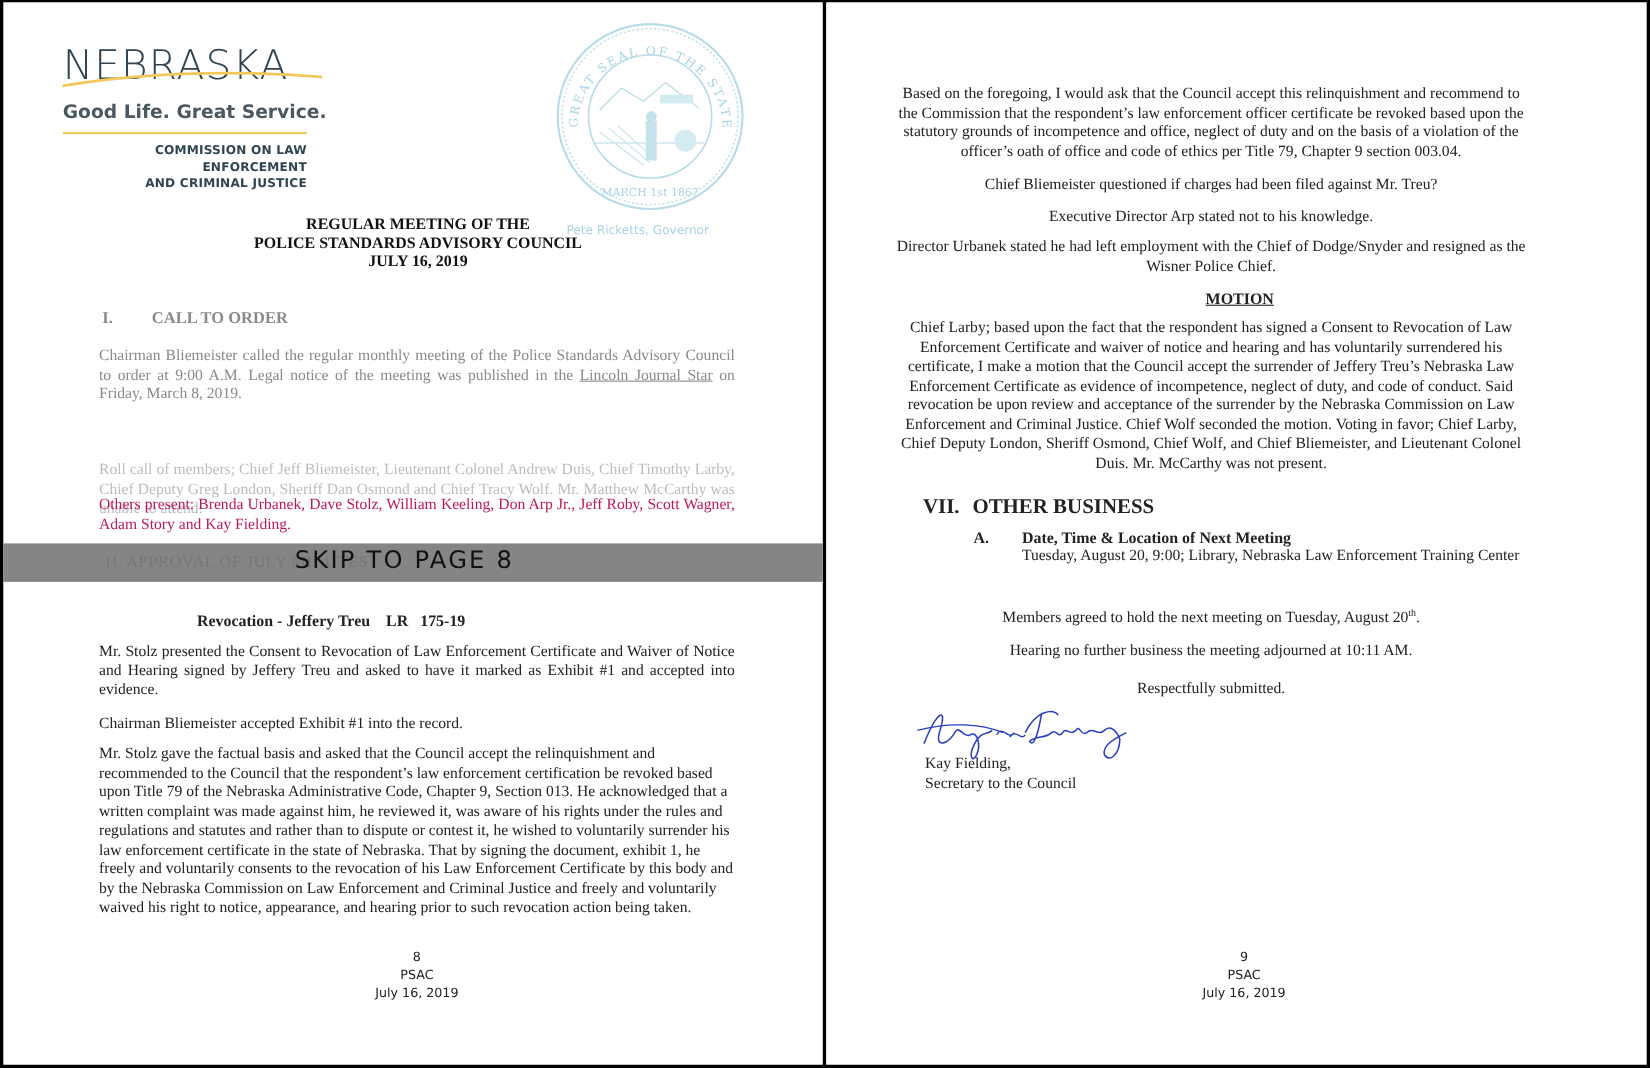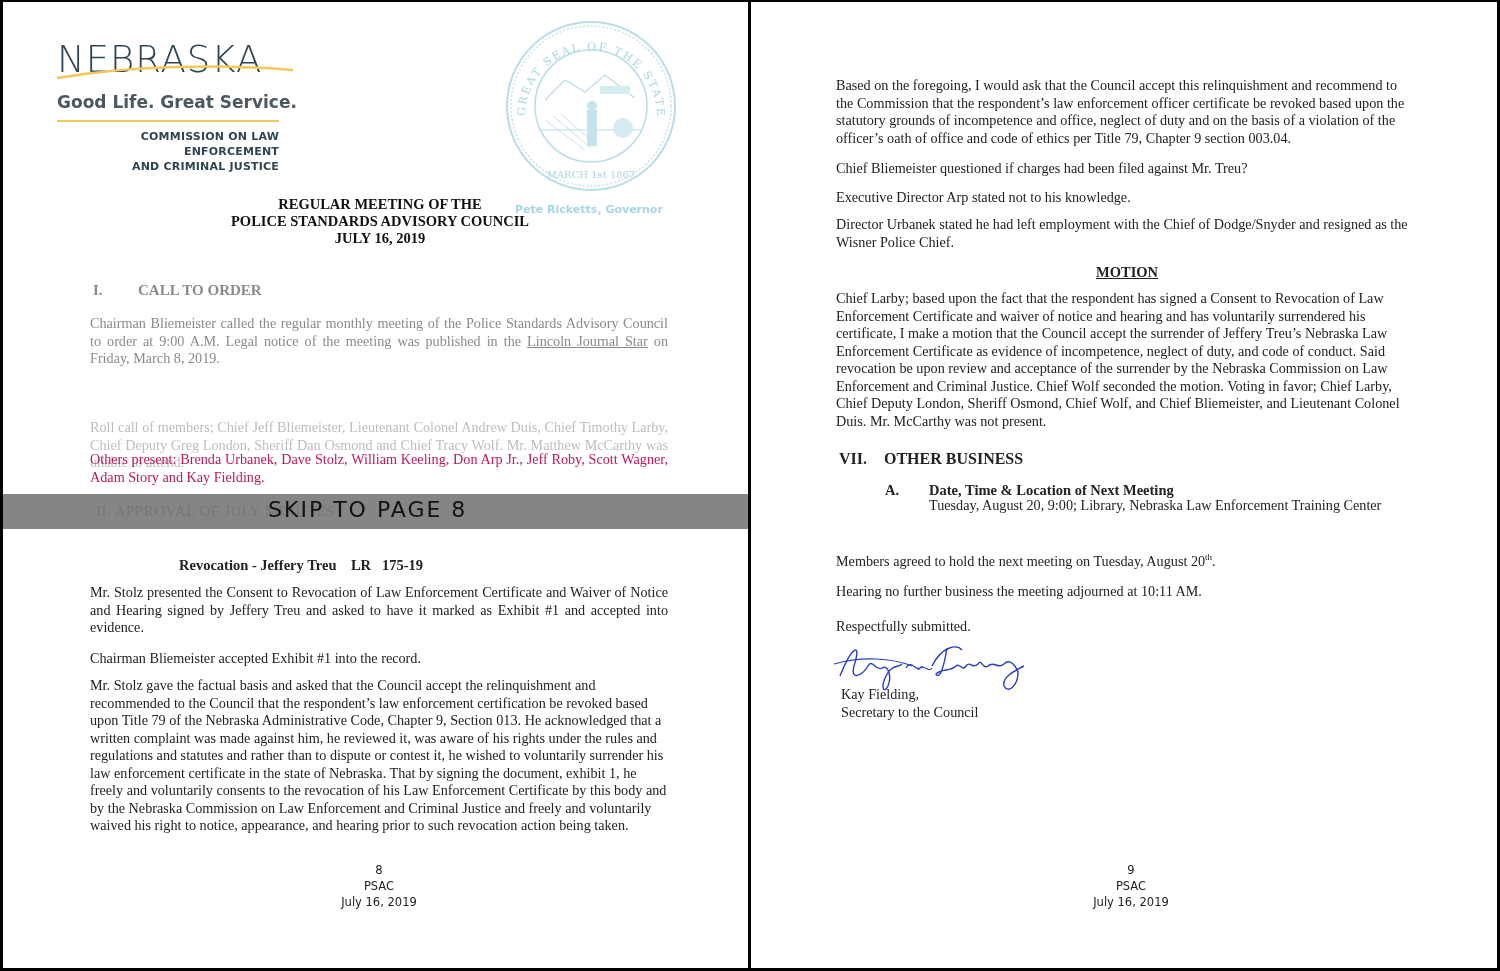--- a/index.html
+++ b/index.html
@@ -11,34 +11,34 @@
 
   
   .logo-word { position: absolute; left: 57px; top: 38px; font-family: "DejaVu Sans", sans-serif; font-size: 37px; letter-spacing: 1px; color: #2f4652; font-weight: 300; }
   .logo-swoosh { position: absolute; left: 55px; top: 52px; width: 240px; height: 30px; }
   .logo-tagline { position: absolute; left: 57px; top: 92px; font-family: "DejaVu Sans", sans-serif; font-size: 17px; color: #4a5860; font-weight: 700; }
   .logo-rule { position: absolute; left: 57px; top: 120px; width: 222px; height: 2px; background: #f3c75a; }
   .logo-commission { position: absolute; left: 57px; top: 129px; width: 222px; text-align: right; font-family: "DejaVu Sans", sans-serif; font-weight: bold; font-size: 11px; color: #2f4652; line-height: 15px; letter-spacing: 0.2px; }
 
   
   .seal { position: absolute; left: 505px; top: 20px; width: 172px; height: 172px; }
-  .governor { position: absolute; left: 515px; top: 203px; font-family: "DejaVu Sans", sans-serif; font-weight: bold; font-size: 11px; color: #a8d4e3; }
+  .governor { position: absolute; left: 515px; top: 203px; font-family: "DejaVu Sans", sans-serif; font-weight: normal; font-size: 11px; color: #a8d4e3; }
 
   .title-block { position: absolute; left: 180px; top: 196px; width: 400px; text-align: center; font-weight: bold; font-size: 14.5px; line-height: 17px; color: #111; }
 
   .faded { color: #8a8a8a; }
   .faded2 { color: #bdbdbd; margin-top: 36px; }
   .faded3 { color: #be185d; }
 
   .section-head { position: absolute; font-weight: bold; font-size: 15px; }
   .section-head .num { display: inline-block; width: 45px; }
 
   .para { position: absolute; font-size: 14.2px; line-height: 17.5px; text-align: justify; }
   .para-left { left: 90px; width: 578px; }
-  .para-right { left: 836px; width: 580px; text-align: left; }
+  .para-right { left: 811px; width: 580px; text-align: center; }
 
   .u { text-decoration: underline; }
 
   .skip-banner { position: absolute; left: 3px; top: 494px; width: 745px; height: 35px; background: #858585; }
   .skip-ghost { position: absolute; left: 93px; top: 9px; font-size: 15px; color: #777; font-weight: normal; letter-spacing: 0.5px; }
   .skip-text { position: absolute; left: 265px; top: 3px; font-family: "DejaVu Sans", sans-serif; font-size: 22px; font-weight: 500; letter-spacing: 2px; color: #111; }
 
   .subhead { position: absolute; font-weight: bold; font-size: 14.5px; }
 
   .footer { position: absolute; width: 160px; text-align: center; font-family: "DejaVu Sans", sans-serif; font-size: 11.5px; line-height: 16px; color: #222; }
@@ -123,21 +123,21 @@
 
 <div>
   <div class="para para-right" style="top:77px;">Based on the foregoing, I would ask that the Council accept this relinquishment and recommend to the Commission that the respondent’s law enforcement officer certificate be revoked based upon the statutory grounds of incompetence and office, neglect of duty and on the basis of a violation of the officer’s oath of office and code of ethics per Title 79, Chapter 9 section 003.04.</div>
   <div class="para para-right" style="top:160px;">Chief Bliemeister questioned if charges had been filed against Mr. Treu?</div>
   <div class="para para-right" style="top:189px;">Executive Director Arp stated not to his knowledge.</div>
   <div class="para para-right" style="top:216px;">Director Urbanek stated he had left employment with the Chief of Dodge/Snyder and resigned as the Wisner Police Chief.</div>
 
   <div class="subhead u" style="left:1096px; top:264px;">MOTION</div>
   <div class="para para-right" style="top:290px;">Chief Larby; based upon the fact that the respondent has signed a Consent to Revocation of Law Enforcement Certificate and waiver of notice and hearing and has voluntarily surrendered his certificate, I make a motion that the Council accept the surrender of Jeffery Treu’s Nebraska Law Enforcement Certificate as evidence of incompetence, neglect of duty, and code of conduct. Said revocation be upon review and acceptance of the surrender by the Nebraska Commission on Law Enforcement and Criminal Justice.  Chief Wolf seconded the motion.  Voting in favor; Chief Larby, Chief Deputy London, Sheriff Osmond, Chief Wolf, and Chief Bliemeister, and Lieutenant Colonel Duis.  Mr. McCarthy was not present.</div>
 
-  <div class="section-head" style="left:839px; top:450px; font-size:16px;">
+  <div class="section-head" style="left:839px; top:450px; font-size:19px;">
     <span class="num">VII.</span><span>OTHER BUSINESS</span>
   </div>
 
   <div class="subhead" style="left:885px; top:482px;">A.</div>
   <div class="subhead" style="left:929px; top:482px;">Date, Time &amp; Location of Next Meeting</div>
   <div class="para" style="left:929px; top:497px; width:520px; text-align:left;">
     <div>Tuesday, August 20, 9:00; Library, Nebraska Law Enforcement Training Center</div>
   </div>
 
   <div class="para para-right" style="top:549px;">

